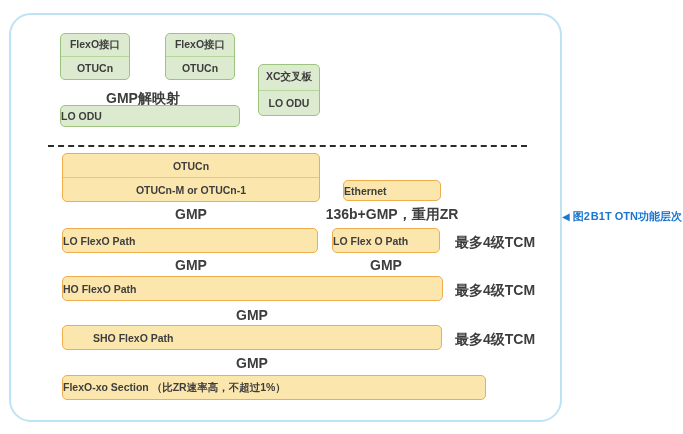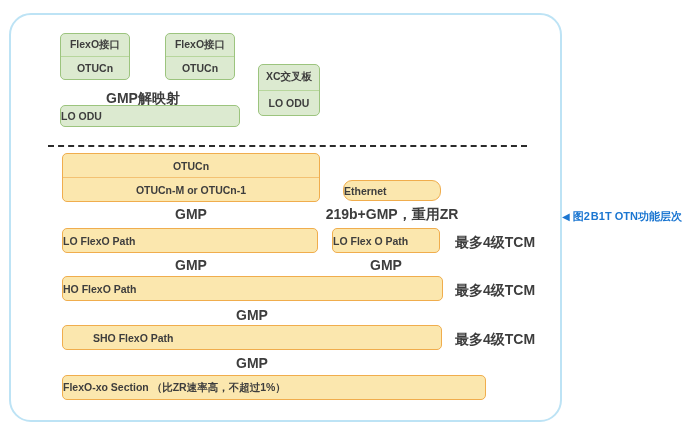--- a/index.html
+++ b/index.html
@@ -69,24 +69,24 @@
 
   <div class="lbl" style="left:135px;top:129px;width:100px;margin-top:41px;">GMP映射</div>
 
   <div class="dashline"></div>
 
   <div class="box orange stack" style="left:62px;top:153px;width:258px;height:49px;">
     <div class="cell">OTUCn</div>
     <div class="cell">OTUCn-M or OTUCn-1</div>
   </div>
 
-  <div class="box orange" style="left:343px;top:180px;width:98px;height:21px;border-radius:9px;">Ethernet</div>
+  <div class="box orange" style="left:343px;top:180px;width:98px;height:21px;">Ethernet</div>
 
   <div class="lbl" style="left:141px;top:206px;width:100px;">GMP</div>
-  <div class="lbl" style="left:312px;top:206px;width:160px;">219b+GMP，重用ZR</div>
+  <div class="lbl" style="left:312px;top:206px;width:160px;">136b+GMP，重用ZR</div>
 
   <div class="box orange" style="left:62px;top:228px;width:256px;height:25px;">LO FlexO Path</div>
   <div class="box orange" style="left:332px;top:228px;width:108px;height:25px;">LO Flex O Path</div>
   <div class="lbl" style="left:455px;top:234px;text-align:left;">最多4级TCM</div>
 
   <div class="lbl" style="left:141px;top:257px;width:100px;">GMP</div>
   <div class="lbl" style="left:336px;top:257px;width:100px;">GMP</div>
 
   <div class="box orange" style="left:62px;top:276px;width:381px;height:25px;">HO FlexO Path</div>
   <div class="lbl" style="left:455px;top:282px;text-align:left;">最多4级TCM</div>

